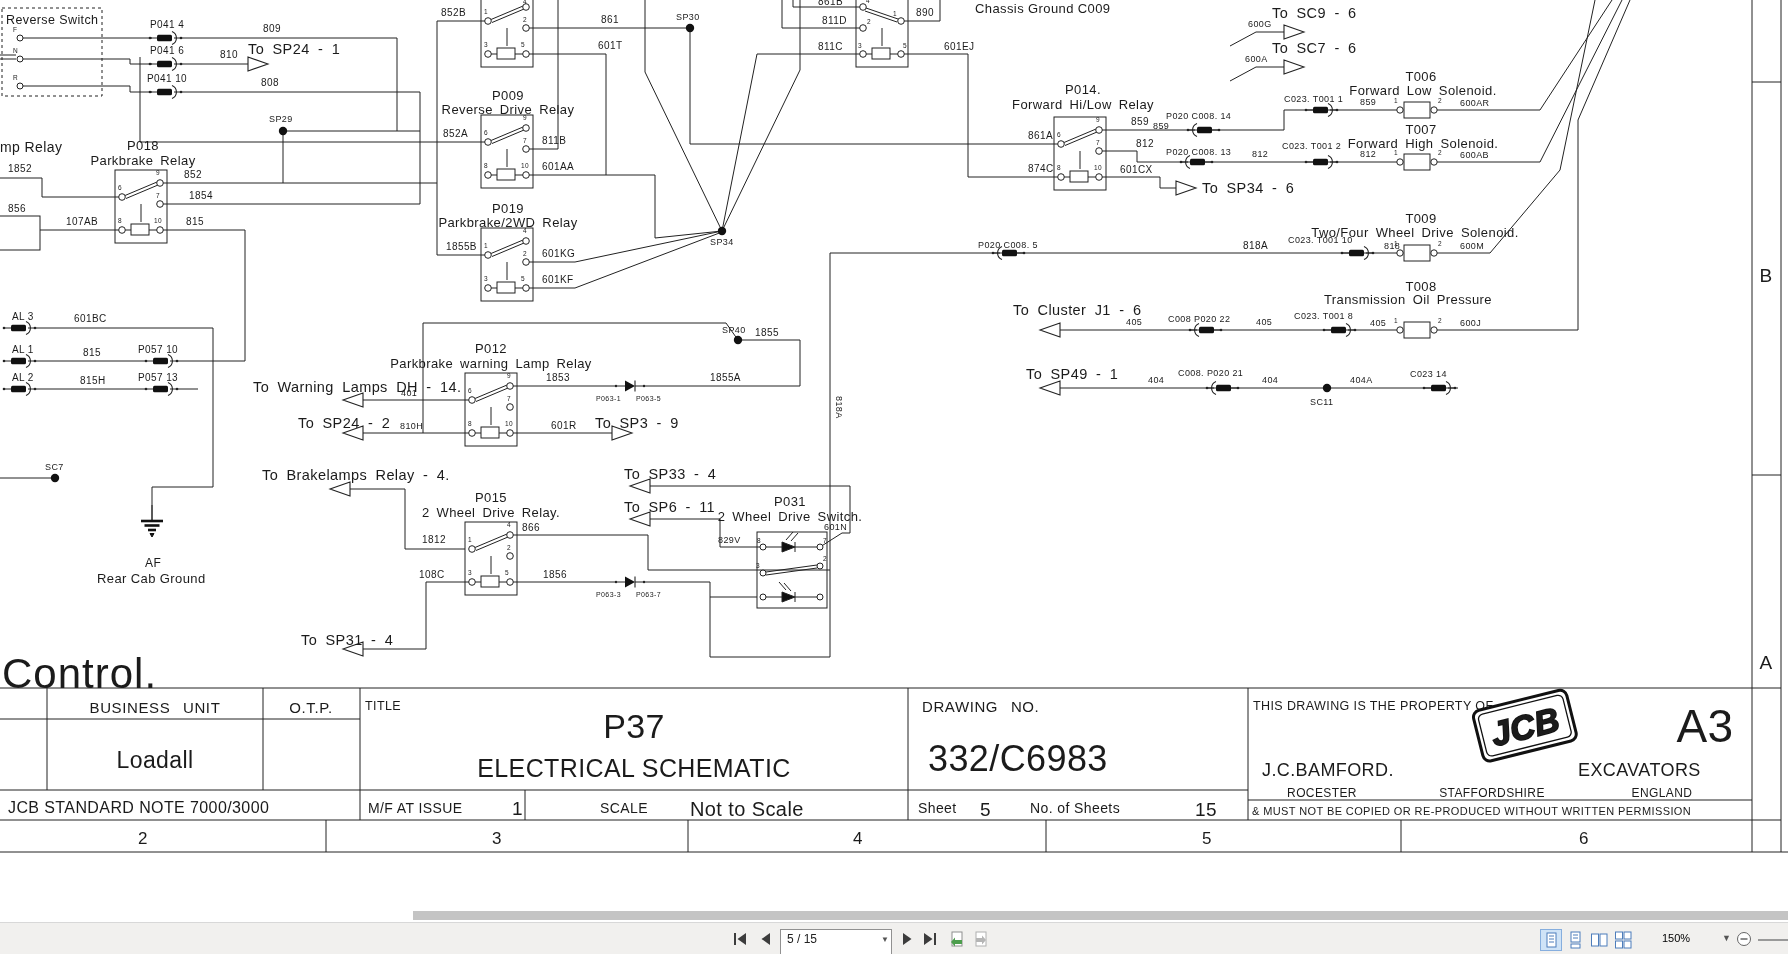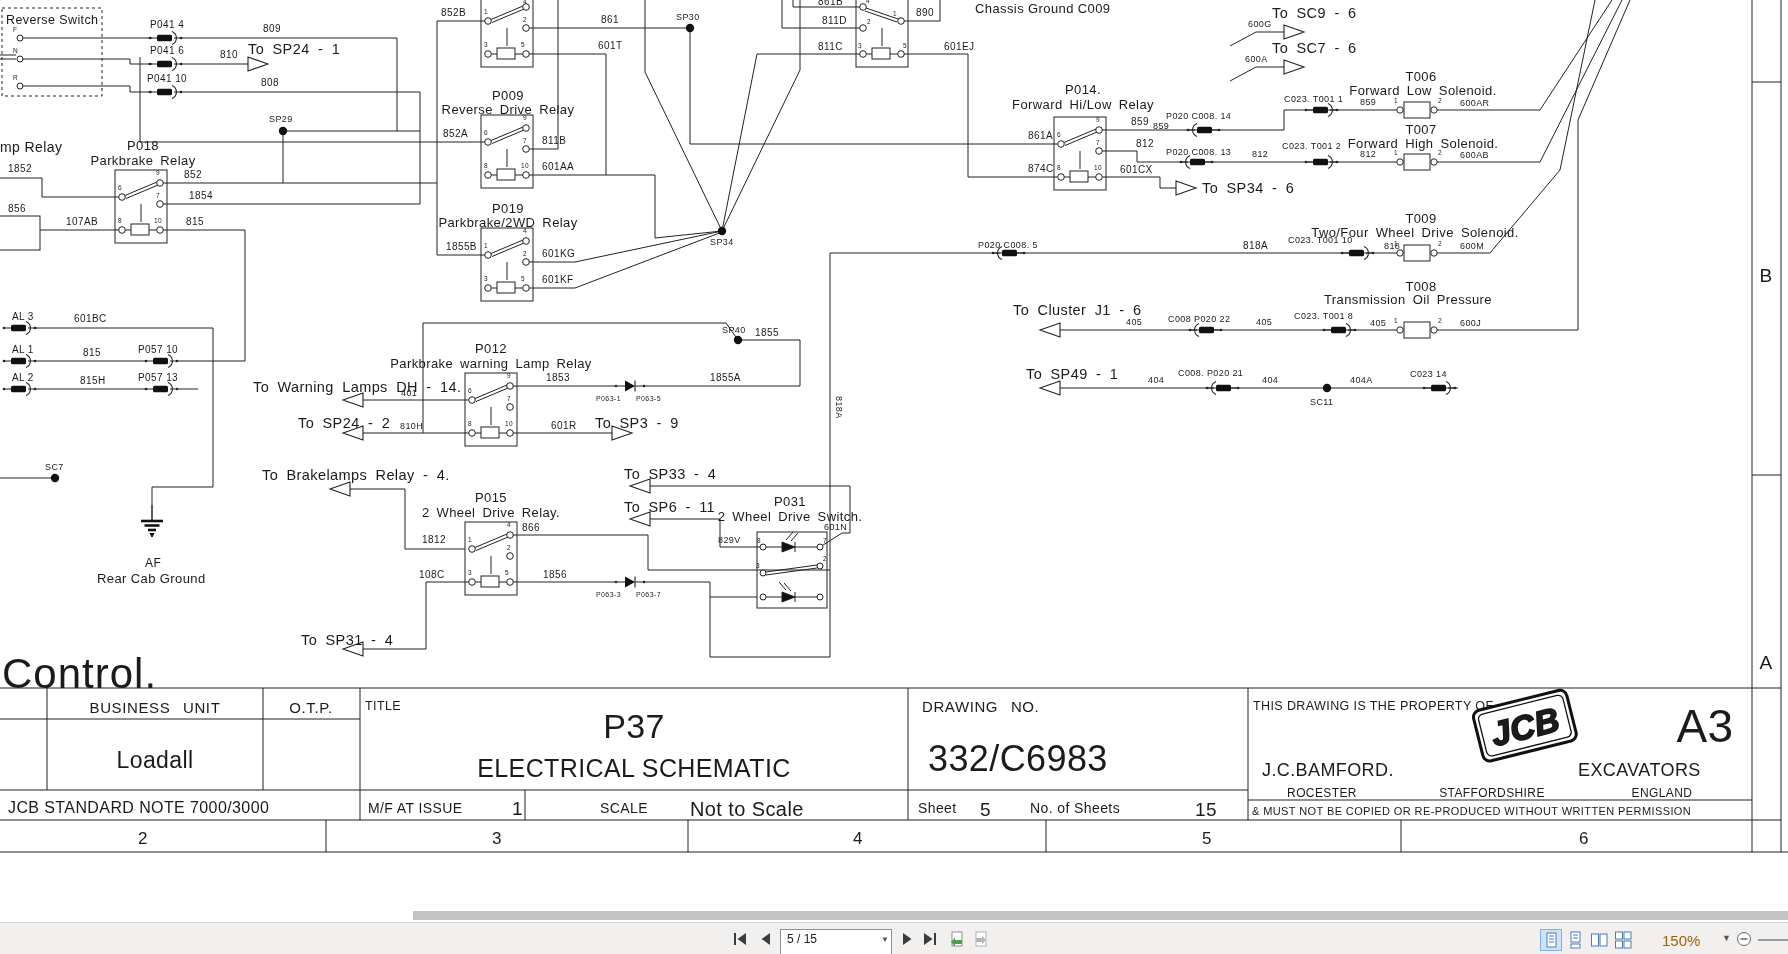--- a/index.html
+++ b/index.html
@@ -16,21 +16,21 @@
   .ln{stroke:#222;stroke-width:1;fill:none;}
   .ln2{stroke:#222;stroke-width:1.1;fill:none;}
   .scrolltrack{position:absolute;top:909px;left:0;right:0;height:13px;background:#fff;}
   .scrollthumb{position:absolute;top:2px;left:413px;right:0;height:9px;background:#c4c4c4;}
   .toolbar{position:absolute;left:0;right:0;top:922px;height:32px;background:#f1f0ee;border-top:1px solid #d8d8d8;}
   .tbtn{position:absolute;top:7px;width:18px;height:18px;cursor:pointer;}
   .pagebox{position:absolute;left:780px;top:6px;width:112px;height:27px;background:#fff;border:1px solid #919191;font-size:12px;line-height:19px;padding-left:6px;box-sizing:border-box;color:#222;}
   .pagebox .caret{position:absolute;right:2px;top:0;font-size:8px;color:#555;}
   .vm{position:absolute;top:7px;width:20px;height:20px;}
   .vm.active{background:#cfe3f7;outline:1px solid #86aede;}
-  .zoomtext{position:absolute;left:1662px;top:9px;font-size:15px;color:#a16207;}
+  .zoomtext{position:absolute;left:1662px;top:9px;font-size:11px;color:#000000;}
   .zcaret{position:absolute;left:1722px;top:10px;font-size:9px;color:#555;}
   .slider{position:absolute;left:1758px;top:16px;width:30px;height:2px;background:#999;}
   .panetoggle{position:absolute;left:2px;top:910px;width:30px;height:14px;color:#555;}
   .panetoggle .chev{position:absolute;left:17px;top:-2px;font-size:13px;}
 </style>
 </head>
 <body>
 
 <div class="stage">
 <div class="page">

